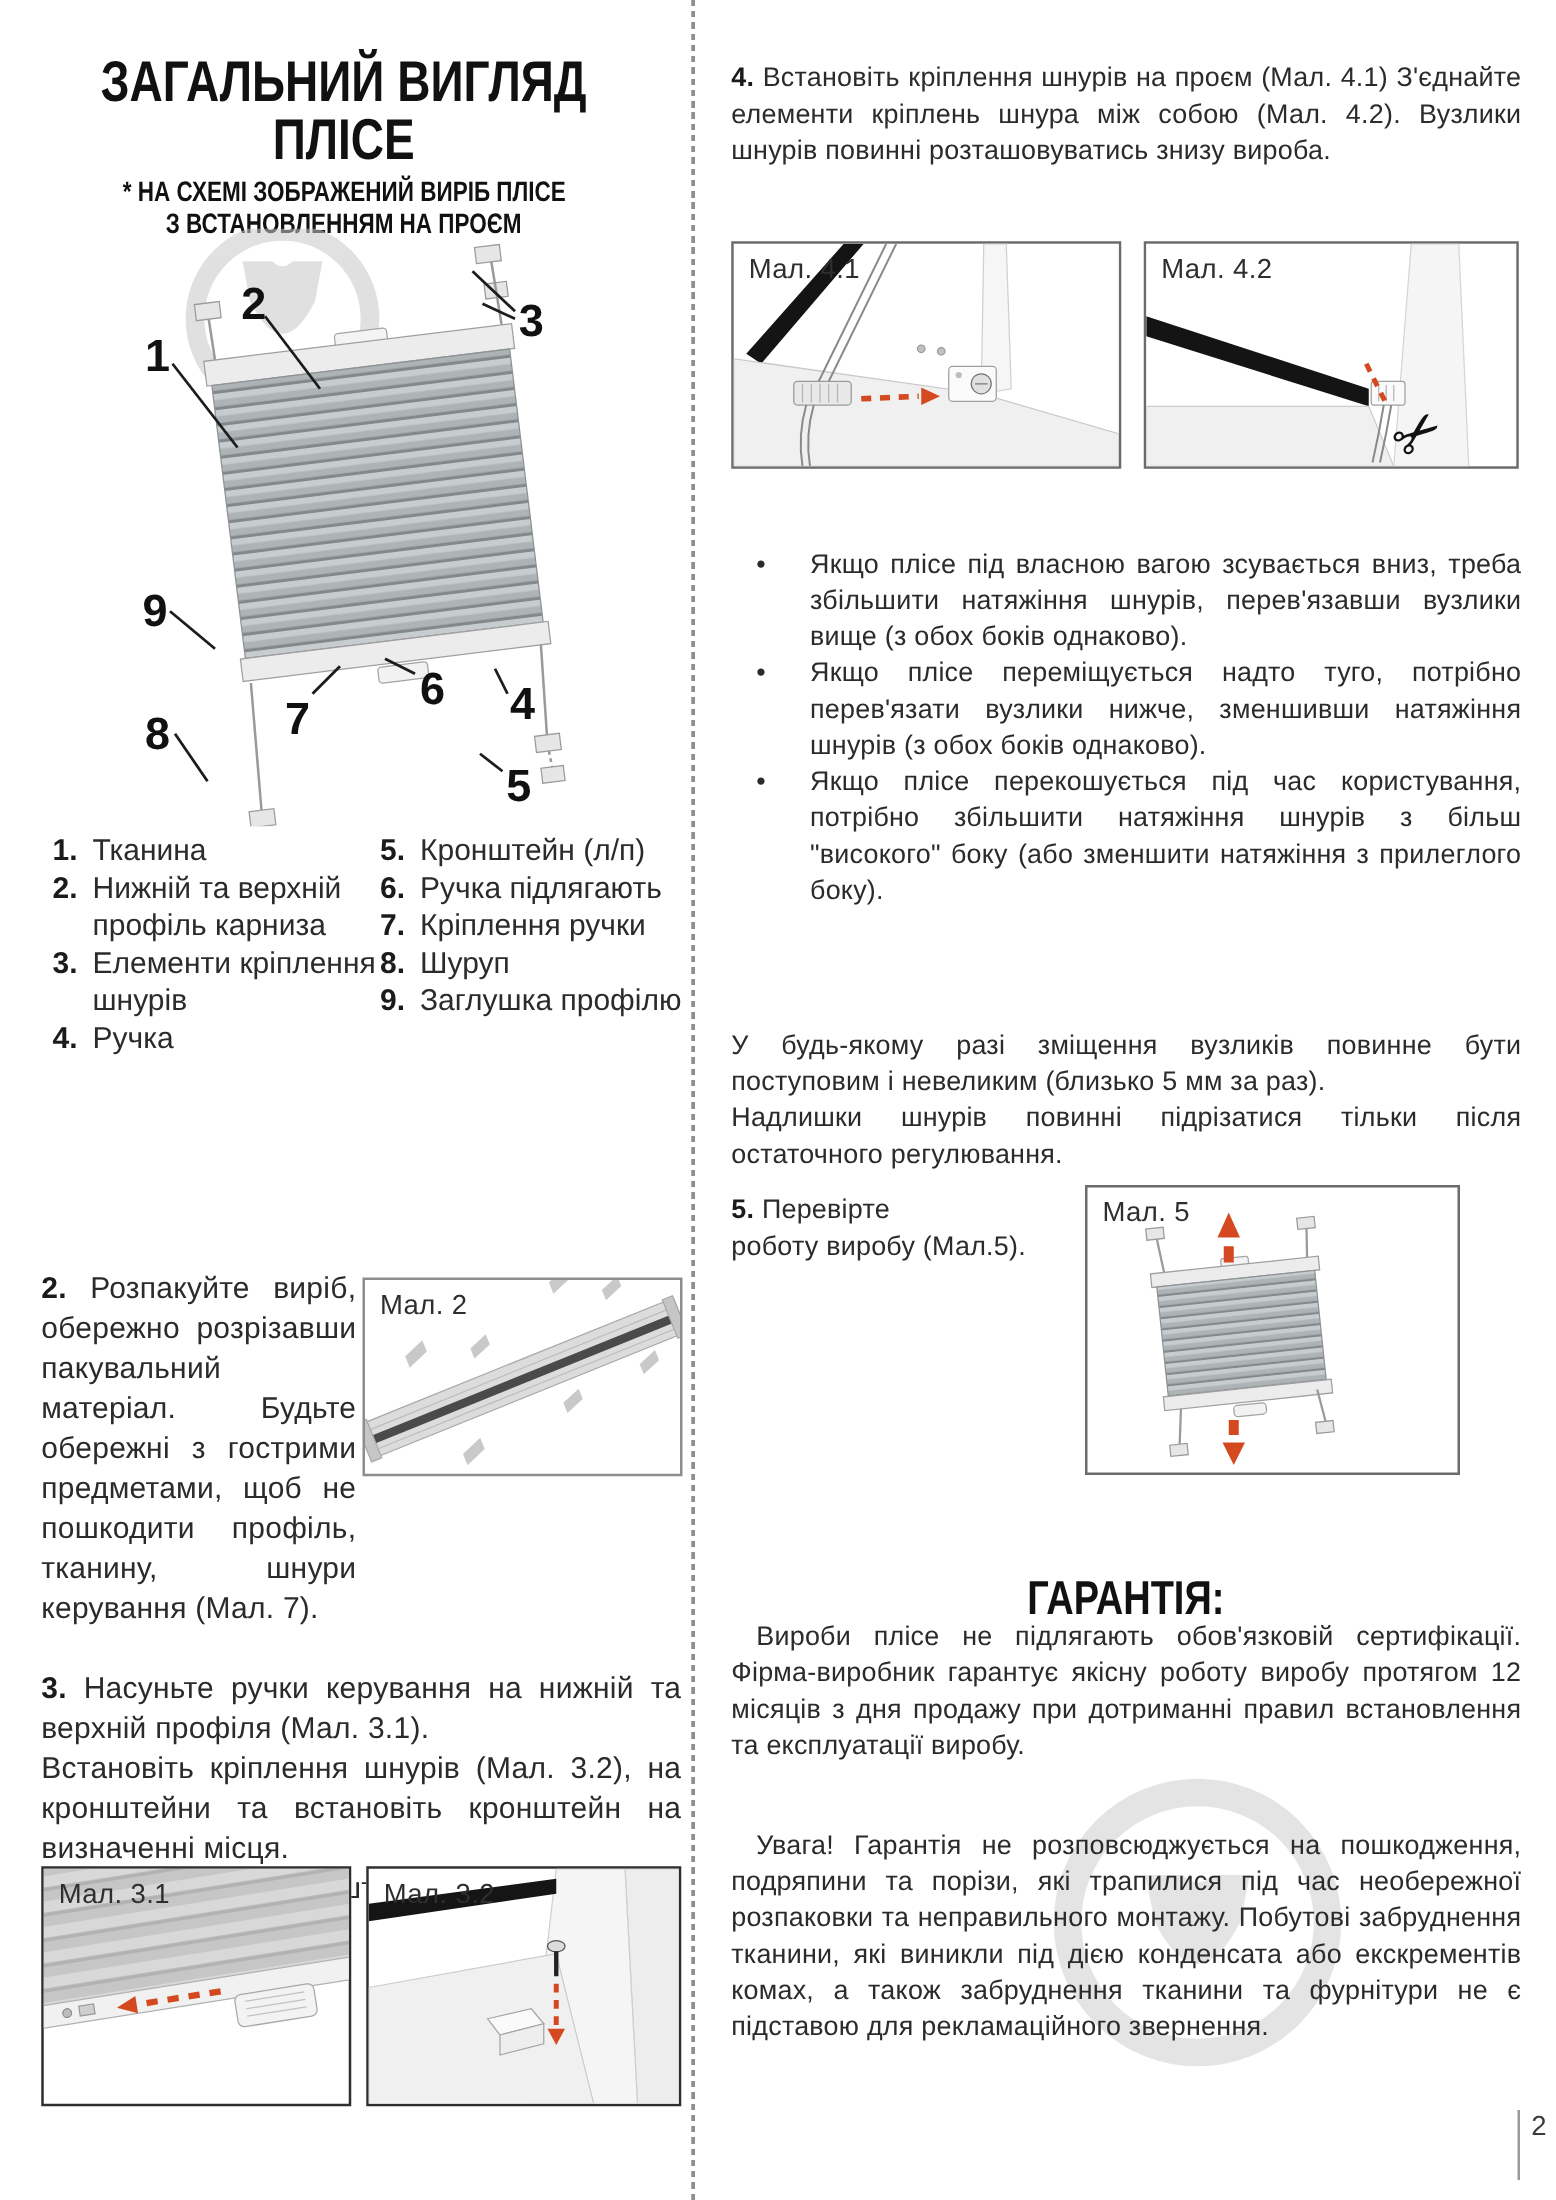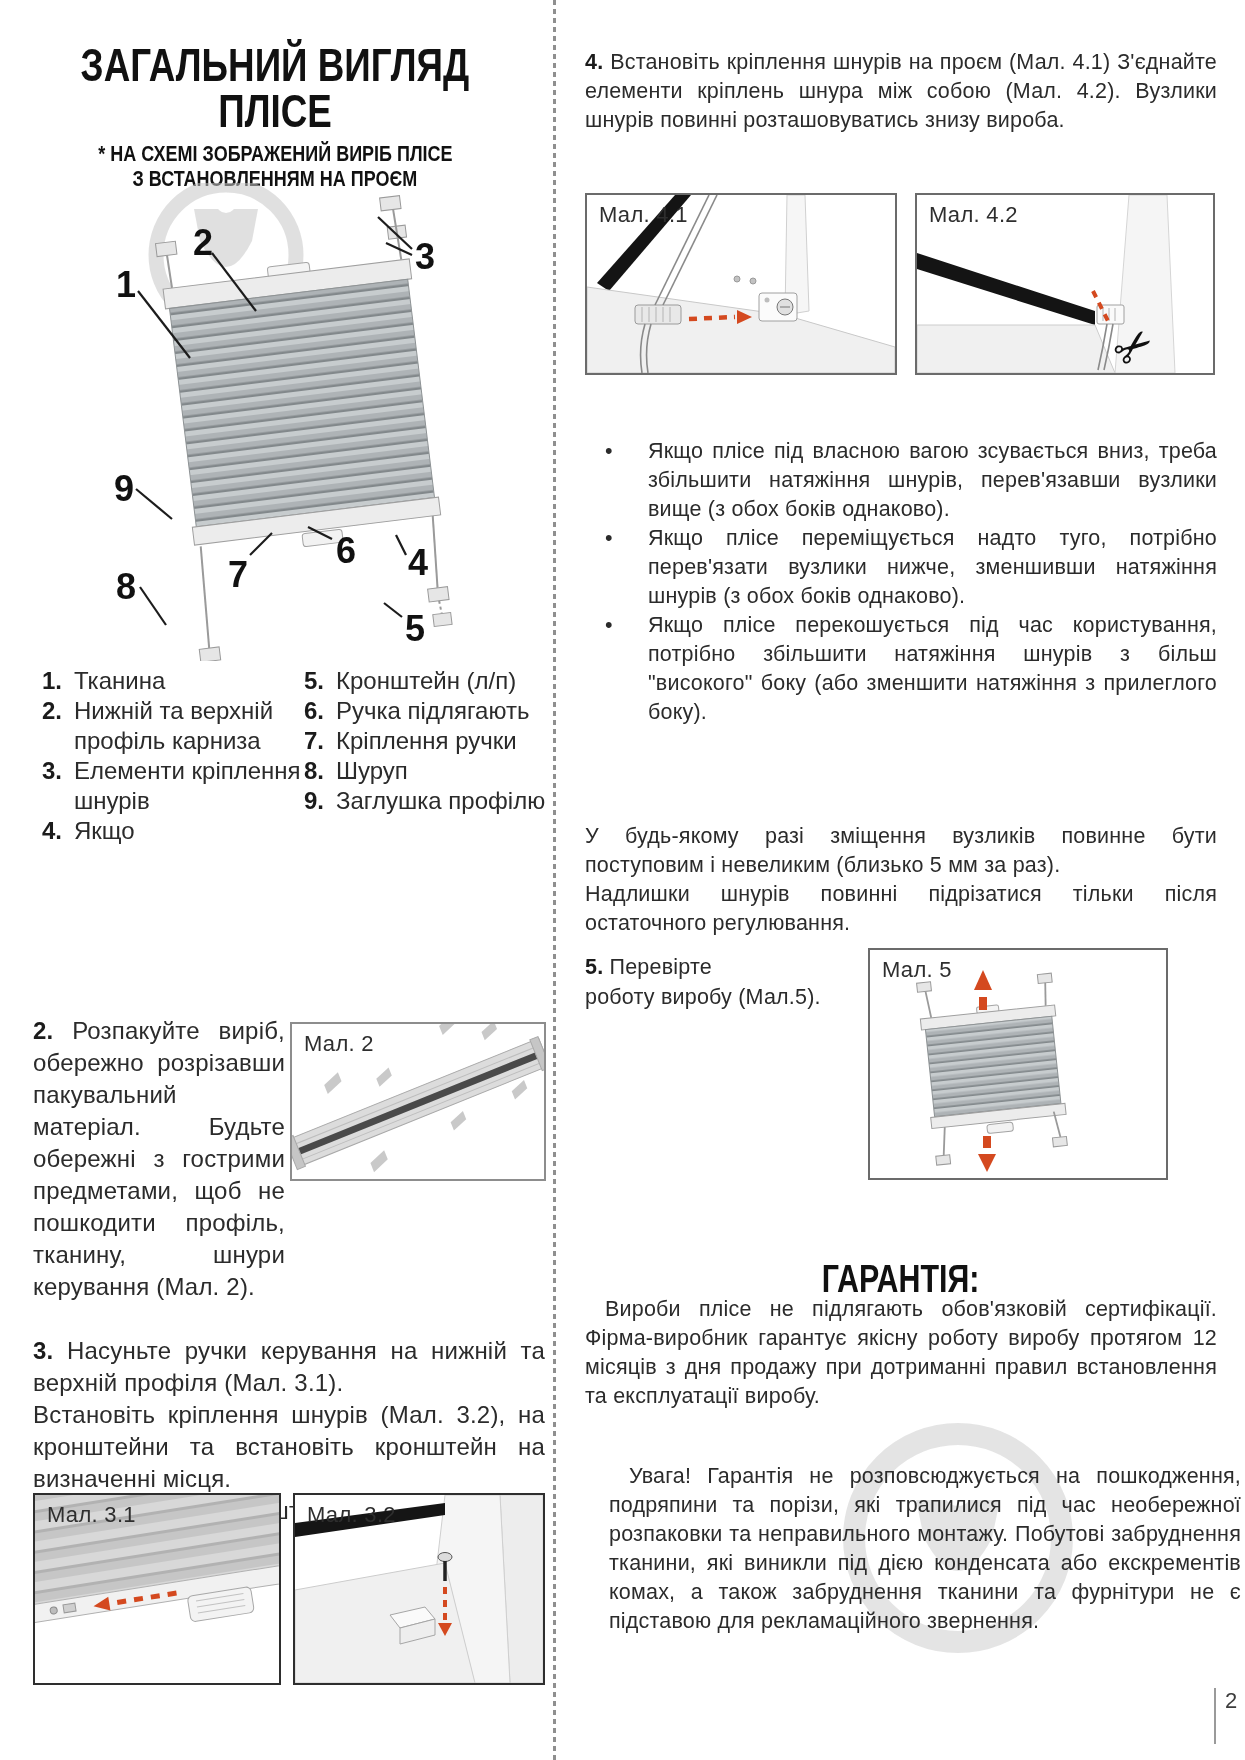--- a/index.html
+++ b/index.html
@@ -135,34 +135,34 @@
     <div class="co" style="left:168px;top:374px;">7</div>
     <div class="co" style="left:56px;top:386px;">8</div>
     <div class="co" style="left:54px;top:288px;">9</div>
   </div>
 
   <div class="abs legend" style="left:42px;top:666px;width:505px;">
     <div class="lcol1">
       <div class="litem"><b class="lnum">1.</b><span>Тканина</span></div>
       <div class="litem"><b class="lnum">2.</b><span>Нижній та верхній профіль карниза</span></div>
       <div class="litem"><b class="lnum">3.</b><span>Елементи кріплення шнурів</span></div>
-      <div class="litem"><b class="lnum">4.</b><span>Якщо</span></div>
+      <div class="litem"><b class="lnum">4.</b><span>Ручка</span></div>
     </div>
     <div class="lcol2">
       <div class="litem"><b class="lnum">5.</b><span>Кронштейн (л/п)</span></div>
       <div class="litem"><b class="lnum">6.</b><span>Ручка підлягають</span></div>
       <div class="litem"><b class="lnum">7.</b><span>Кріплення ручки</span></div>
       <div class="litem"><b class="lnum">8.</b><span>Шуруп</span></div>
       <div class="litem"><b class="lnum">9.</b><span>Заглушка профілю</span></div>
     </div>
   </div>
 
 
   <p class="abs body-l just" style="left:33px;top:1015px;width:252px;">
-    <b>2.</b> <span>Розпакуйте виріб, обережно розрізавши пакувальний матеріал. Будьте обережні з гострими предметами, щоб не пошкодити профіль, тканину, шнури керування (Мал. 2).</span>
+    <b>2.</b> <span>Розпакуйте виріб, обережно розрізавши пакувальний матеріал. Будьте обережні з гострими предметами, щоб не пошкодити профіль, тканину, шнури керування (Мал. 7).</span>
   </p>
 
   <div class="abs figbox light" style="left:290px;top:1022px;width:256px;height:159px;">
     <svg viewBox="0 0 252 159">
       <g transform="rotate(-22 126 82)">
         <rect x="-10" y="66" width="276" height="30" fill="#dcdcdc" stroke="#a9a9a9"></rect>
         <line x1="-10" y1="73" x2="266" y2="73" stroke="#bdbdbd"></line>
         <line x1="-10" y1="90" x2="266" y2="90" stroke="#bdbdbd"></line>
         <rect x="-10" y="78" width="276" height="7" fill="#4a4a4a"></rect>
         <rect x="-14" y="64" width="9" height="34" fill="#c6c6c6" stroke="#a9a9a9"></rect>
@@ -354,19 +354,19 @@
     </svg>
     <div class="figlab">Мал. 5</div>
   </div>
 
   <div class="abs center" style="left:585px;top:1218px;width:632px;margin-top:40px;">
     <span class="cond t4">ГАРАНТІЯ:</span>
   </div>
 
   <p class="abs body-r just indent" style="left:585px;top:1295px;width:632px;">Вироби плісе не підлягають обов'язковій сертифікації. Фірма-виробник гарантує якісну роботу виробу протягом 12 місяців з дня продажу при дотриманні правил встановлення та експлуатації виробу.</p>
 
-  <p class="abs body-r just indent" style="left:585px;top:1462px;width:632px;margin-left:24px;">Увага! Гарантія не розповсюджується на пошкодження, подряпини та порізи, які трапилися під час необережної розпаковки та неправильного монтажу. Побутові забруднення тканини, які виникли під дією конденсата або екскрементів комах, а також забруднення тканини та фурнітури не є підставою для рекламаційного звернення.</p>
+  <p class="abs body-r just indent" style="left:585px;top:1462px;width:632px;">Увага! Гарантія не розповсюджується на пошкодження, подряпини та порізи, які трапилися під час необережної розпаковки та неправильного монтажу. Побутові забруднення тканини, які виникли під дією конденсата або екскрементів комах, а також забруднення тканини та фурнітури не є підставою для рекламаційного звернення.</p>
 
   <div class="abs pagenum" style="left:1214px;top:1688px;">
     <span>2</span>
   </div>
 
 </div>
 
 </body></html>

